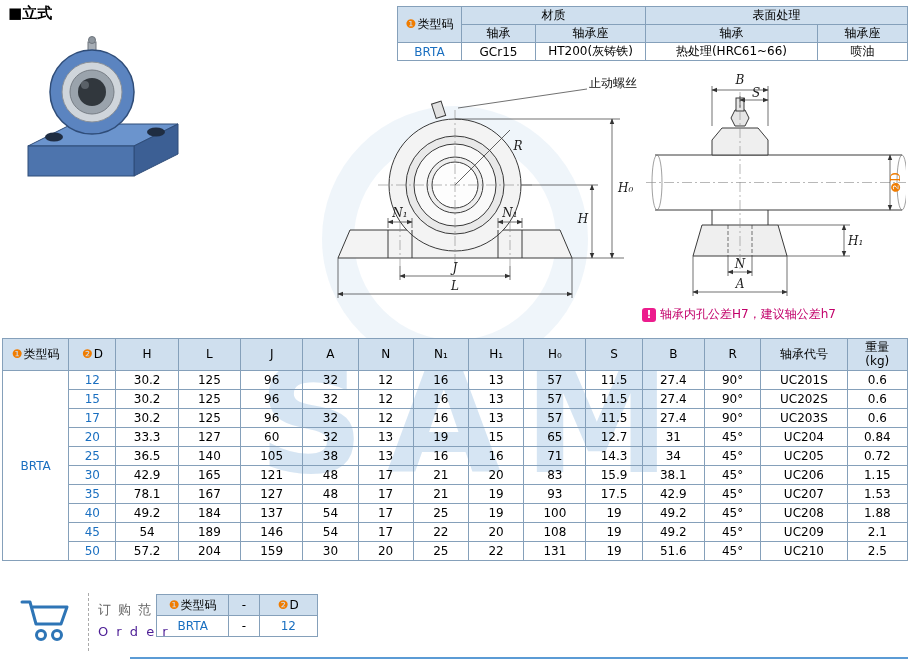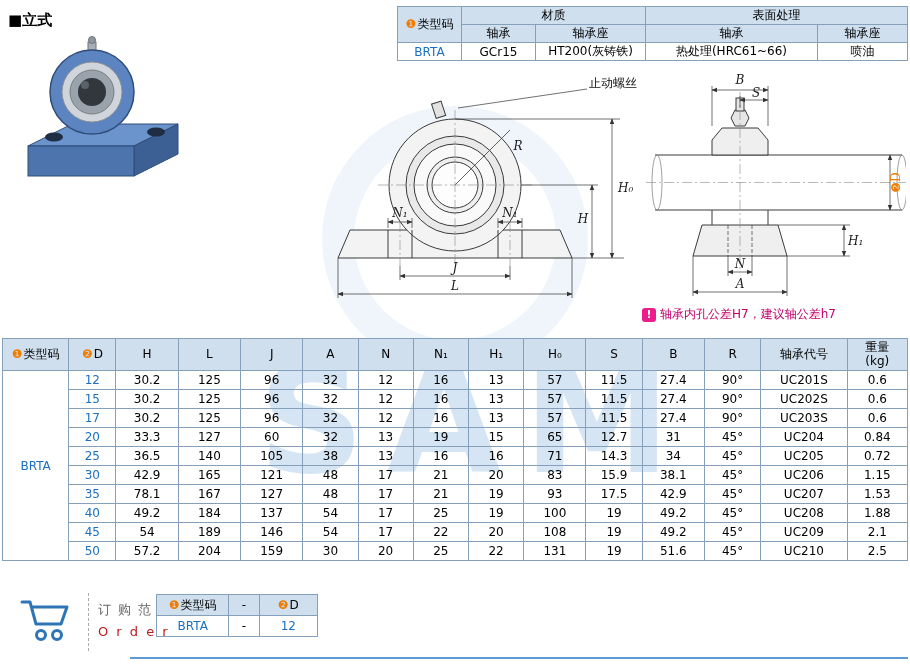--- a/index.html
+++ b/index.html
@@ -3,35 +3,35 @@
 <meta charset="utf-8">
 <style>
   * { box-sizing:border-box; margin:0; padding:0; }
   body { font-family:"DejaVu Sans","Liberation Sans",sans-serif; background:#fff; }
   #page { position:relative; width:910px; height:665px; background:#fff; overflow:hidden; }
   .abs { position:absolute; }
   .watermark { left:258px; top:335px; font-size:148px; font-weight:bold; letter-spacing:22px;
                color:rgba(120,168,216,0.30); z-index:0;text-align:center; }
   .wm-circle { left:322px; top:106px; width:266px; height:266px;
                border:32px solid rgba(130,175,220,0.13); border-radius:50%; z-index:0; }
-  .section-title { left:8px; top:11px; font-size:15px; font-weight:bold; z-index:2; }
+  .section-title { left:8px; top:4px; font-size:15px; font-weight:bold; z-index:2; }
   table { border-collapse:collapse; table-layout:fixed; font-size:12px;padding-left:13px; }
   th,td { border:1px solid #85a0ba; text-align:center; vertical-align:middle; padding:0 2px; font-weight:normal; }
   thead th, tr.hdr th { background:#cfdfee; }
   .spec-table { left:397px; top:6px; width:510px; z-index:2; }
   .spec-table th,.spec-table td { height:18px; }
   .dim-table { left:2px; top:338px; width:906px; z-index:2; }
   .dim-table thead th { height:32px; line-height:1.12; }
   .dim-table tbody td { height:19px; background:transparent; }
   .blue { color:#1a6fc0; }
   .badge { color:#f07c00; margin-right:1px; }
   .order-table { left:156px; top:594px; width:162px; z-index:2; }
   .order-table th,.order-table td { height:21px; }
   .order-cn { left:98px; top:601px; font-size:13px; color:#666; letter-spacing:7px; z-index:2; }
-  .order-en { left:98px; top:624px; font-size:13px; color:#b91c1c; letter-spacing:2px; z-index:2; }
+  .order-en { left:98px; top:624px; font-size:13px; color:#4c1d95; letter-spacing:2px; z-index:2; }
   .divider { left:88px; top:593px; height:58px; width:0; border-left:1px dashed #aaa; z-index:2; }
   .bottom-line { left:130px; top:657px; width:778px; height:0; border-top:2px solid #5b9bd5; z-index:2; }
   .note { left:642px; top:306px; font-size:12px; color:#c2006a; z-index:3; display:flex; align-items:center; gap:4px; }
   .note-icon { display:inline-block; width:14px; height:14px; border-radius:3px; background:#ec1c8d;
                color:#fff; font-weight:bold; text-align:center; line-height:14px; font-size:11px; }
   .product { left:10px; top:30px; z-index:2; }
   .drawing { left:290px; top:70px; z-index:1; }
   svg text.dim { font-family:"DejaVu Serif",serif; font-style:italic; font-size:12px; fill:#1a1a1a; }
   svg text.cjk { font-family:"DejaVu Sans",sans-serif; font-style:normal; font-size:12px; fill:#111; }
   svg text.orange { fill:#f07c00; font-style:normal; }

